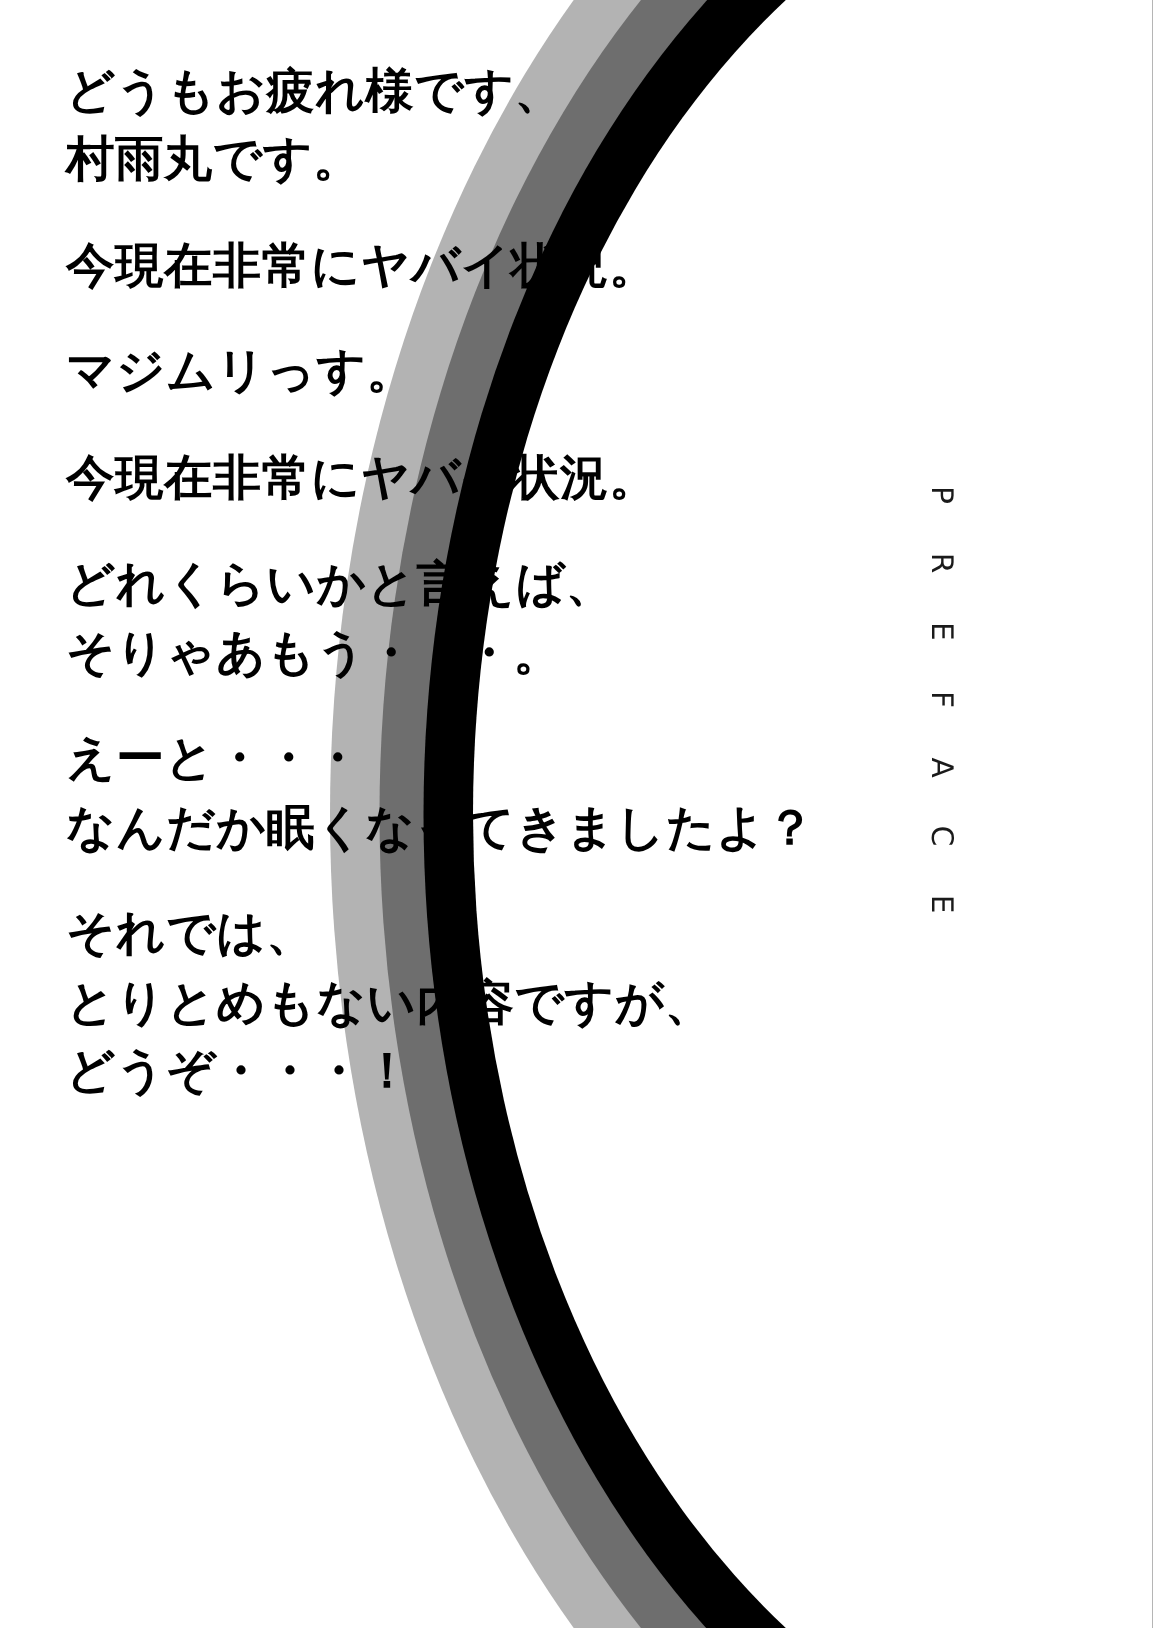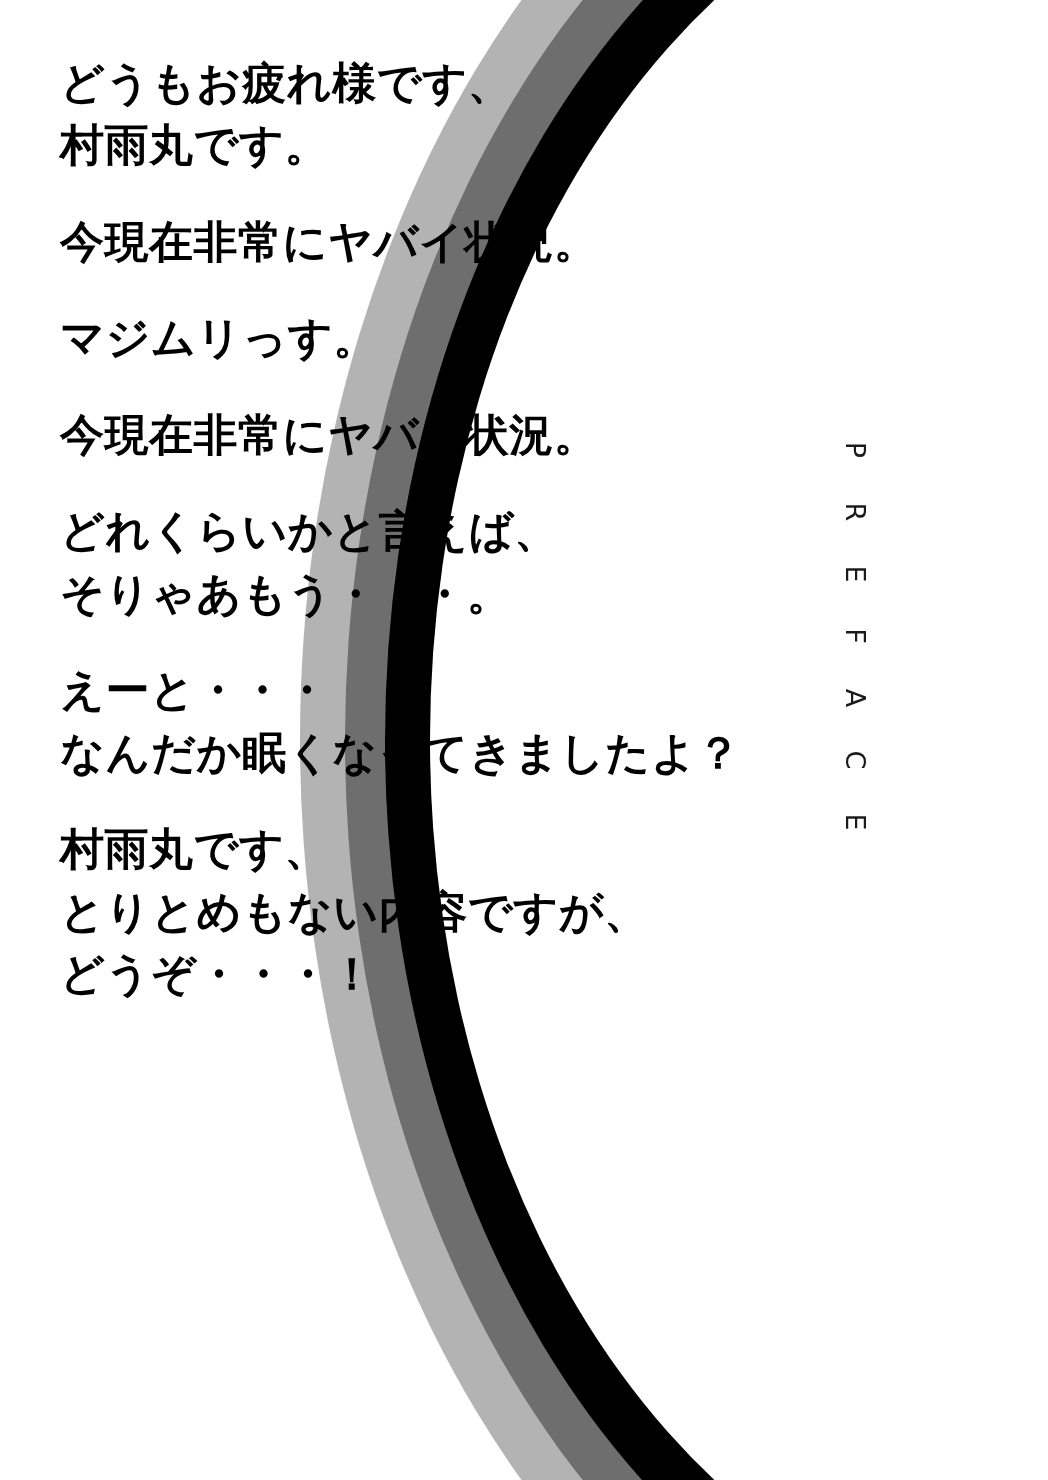--- a/index.html
+++ b/index.html
@@ -119,18 +119,18 @@
   <div id="text-column">
     <p class="para">どうもお疲れ様です、
 村雨丸です。</p>
     <p class="para">今現在非常にヤバイ状況。</p>
     <p class="para">マジムリっす。</p>
     <p class="para">今現在非常にヤバイ状況。</p>
     <p class="para">どれくらいかと言えば、
 そりゃあもう・・・。</p>
     <p class="para">えーと・・・
 なんだか眠くなってきましたよ？</p>
-    <p class="para">村雨丸です、
+    <p class="para">それでは、
 とりとめもない内容ですが、
 どうぞ・・・！</p>
   </div>
 
 </div>
 
 </body></html>

